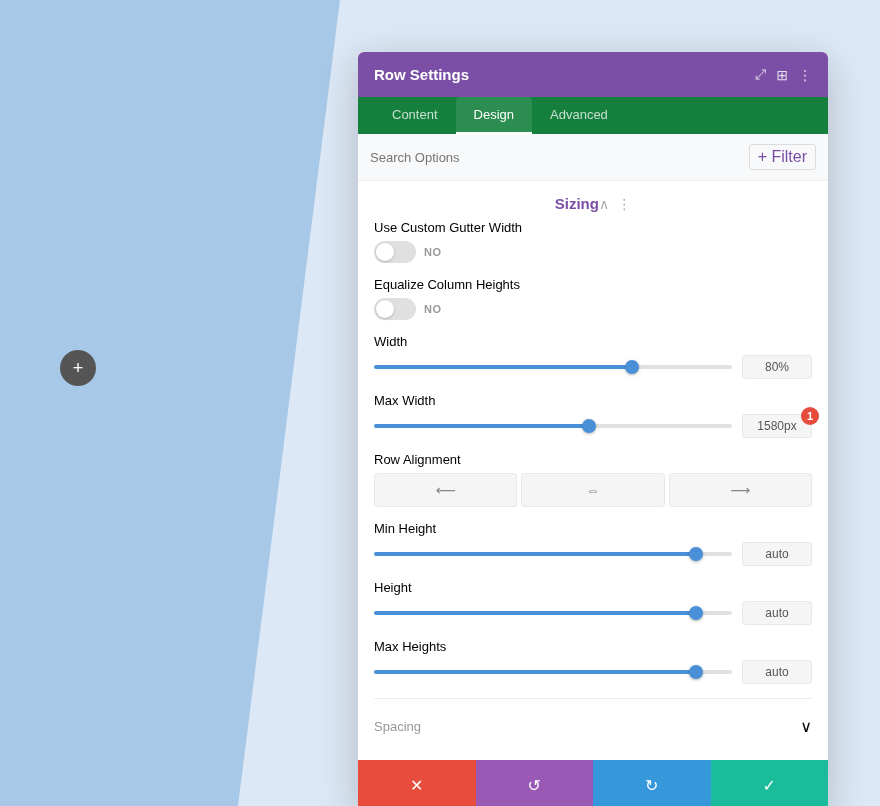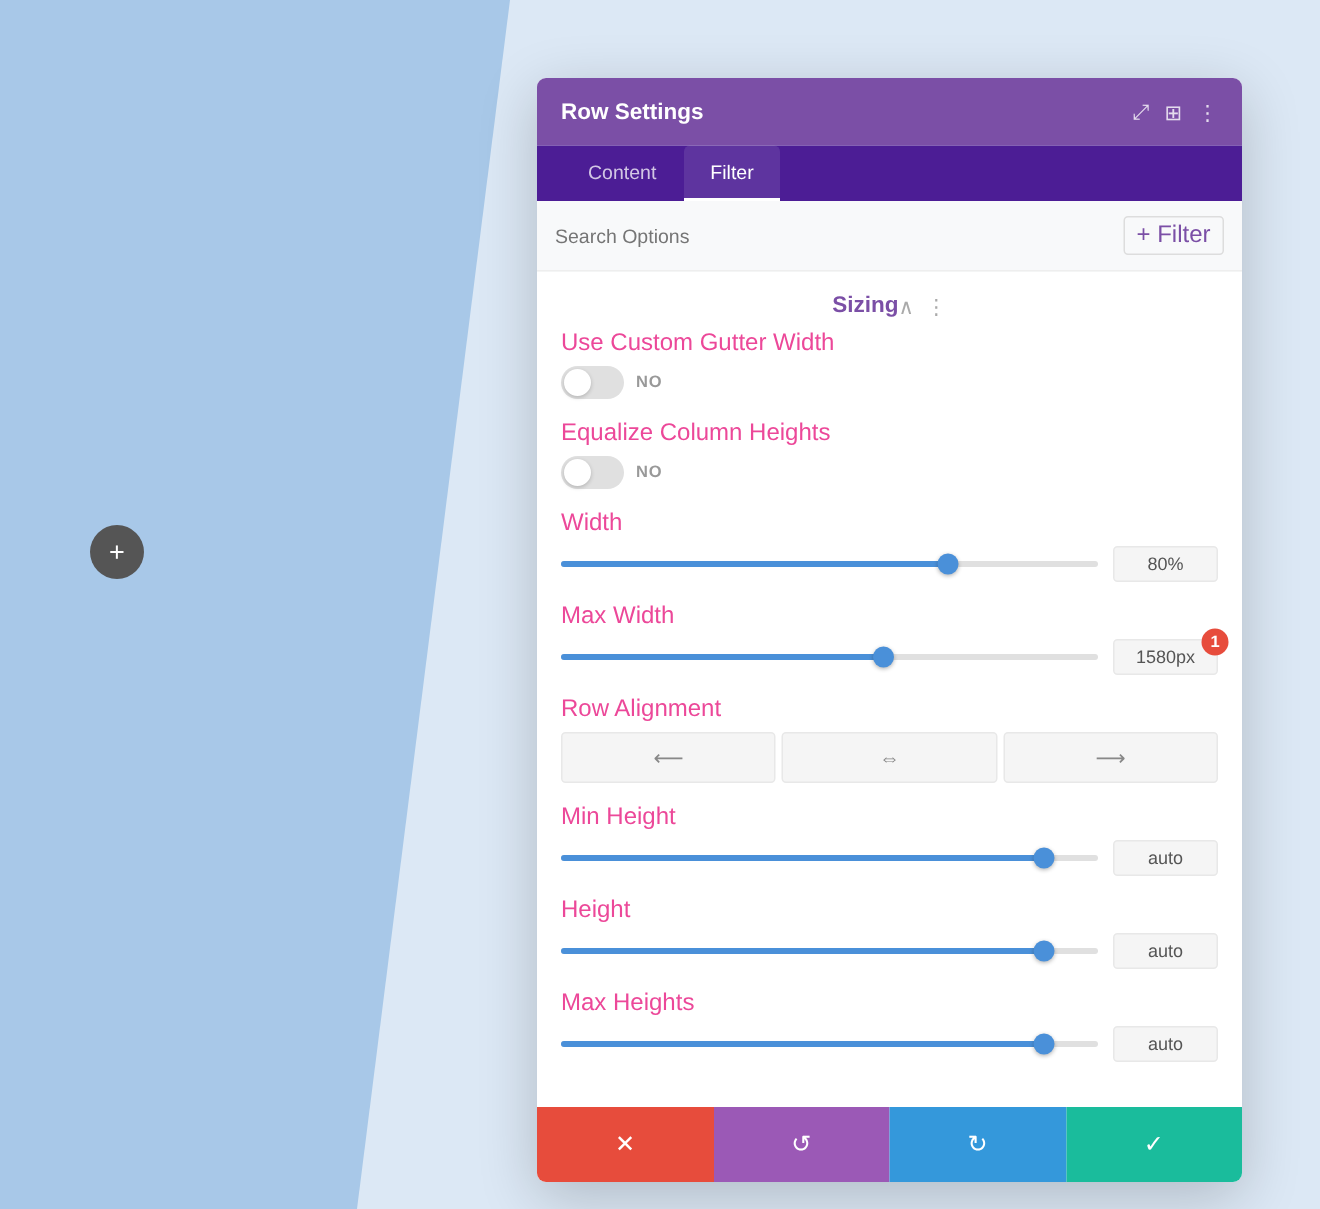--- a/index.html
+++ b/index.html
@@ -80,21 +80,21 @@
       align-items: center;
     }
     .panel-icon {
       color: rgba(255,255,255,0.8);
       font-size: 14px;
       cursor: pointer;
     }
 
     
     .tabs {
-      background: #4c1d95;
+      background: #15803d;
       display: flex;
       padding: 0 16px;
     }
     .tab {
       padding: 10px 18px;
       font-size: 13px;
       color: rgba(255,255,255,0.75);
       cursor: pointer;
       border-bottom: 2px solid transparent;
     }
@@ -160,22 +160,22 @@
       align-items: center;
       color: #aaa;
       font-size: 14px;
     }
 
     
     .setting-row {
       margin-bottom: 14px;
     }
     .setting-label {
-      font-size: 16px;
-      color: #ec4899;
+      font-size: 13px;
+      color: #000000;
       margin-bottom: 6px;
     }
 
     
     .toggle-wrap {
       display: flex;
       align-items: center;
       gap: 8px;
     }
     .toggle {
@@ -358,21 +358,22 @@
     <span class="panel-title">Row Settings</span>
     <div class="panel-header-icons">
       <span class="panel-icon">⤢</span>
       <span class="panel-icon">⊞</span>
       <span class="panel-icon">⋮</span>
     </div>
   </div>
 
   <div class="tabs">
     <div class="tab">Content</div>
-    <div class="tab active">Filter</div>
+    <div class="tab active">Design</div>
+    <div class="tab">Advanced</div>
   </div>
 
   <div class="search-bar">
     <input class="search-input" type="text" placeholder="Search Options" style="">
     <button class="filter-btn">+ Filter</button>
   </div>
 
   <div class="panel-body">
 
     <div class="section-header">
@@ -462,20 +463,26 @@
       <div class="setting-label">Max Heights</div>
       <div class="slider-row">
         <div class="slider-track">
           <div class="slider-fill" style="width:90%"></div>
           <div class="slider-thumb" style="left:90%"></div>
         </div>
         <div class="slider-value">auto</div>
       </div>
     </div>
 
+    <div class="spacing-section">
+      <div class="spacing-header">
+        <span class="spacing-title">Spacing</span>
+        <span>∨</span>
+      </div>
+    </div>
 
   </div>
 
   <div class="panel-footer">
     <button class="footer-btn cancel">✕</button>
     <button class="footer-btn reset">↺</button>
     <button class="footer-btn redo">↻</button>
     <button class="footer-btn save">✓</button>
   </div>
 

